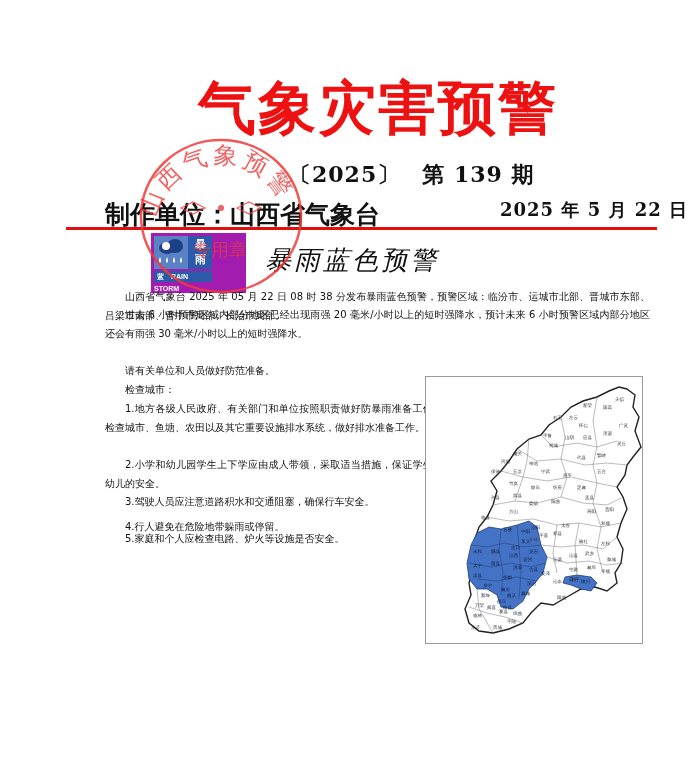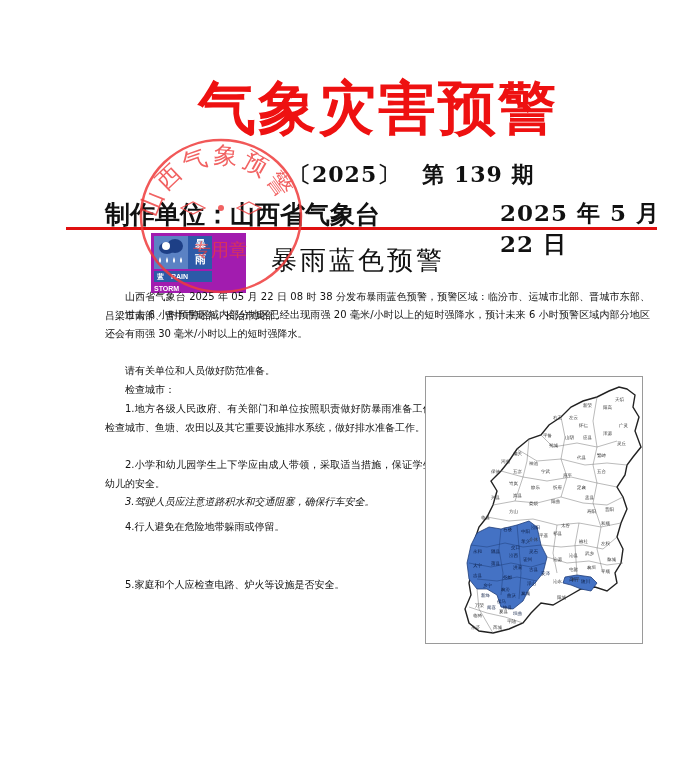--- a/index.html
+++ b/index.html
@@ -5,30 +5,30 @@
     html, body { margin:0; padding:0; background:#ffffff; }
     body { width:694px; height:778px; position:relative; overflow:hidden;
            font-family:"DejaVu Serif", "Liberation Serif", serif; color:#111; }
     .abs { position:absolute;padding-left:31px; }
     .masthead { left:0; width:694px; top:76px; text-align:center;
       font-family:"DejaVu Sans", sans-serif; font-weight:bold; font-size:58px;
       color:#ee1111; letter-spacing:2px; line-height:64px; }
     .issue { left:258px; top:160px; font-size:22px; font-weight:bold; letter-spacing:1px; }
     .issue .gap { display:inline-block; width:22px; }
     .producer { left:74px; top:198px; font-size:25px; font-weight:bold; }
-    .date { left:469px; top:198px; font-size:23px; font-weight:bold; letter-spacing:1px; }
+    .date { left:469px; top:198px; font-size:18px; font-weight:bold; letter-spacing:1px; }
     .redline { left:66px; top:227px; width:560px; height:3px; background:#e01010; }
     .warn-icon { left:151px; top:233px; width:64px; height:60px; background:#a21caf; }
     .warn-icon .top { position:absolute; left:3px; top:3px; width:58px; height:33px; background:#2d5aa8; }
     .warn-icon .cloud { position:absolute; left:3px; top:3px; width:34px; height:33px; background:#5b82c4; }
     .warn-icon .bottom { position:absolute; left:3px; top:38px; width:58px; height:11px; background:#2d5aa8;
       color:#fff; font-family:"Liberation Sans", sans-serif; font-size:7px; font-weight:bold; line-height:11px; }
     .warn-icon .zh { position:absolute; left:39px; top:4px; width:21px; color:#fff;
       font-family:"DejaVu Sans", sans-serif; font-size:11px; font-weight:bold; line-height:15px; text-align:center; }
-    .warn-title { left:240px; top:243px; font-size:26px; letter-spacing:3px; }
+    .warn-title { left:234px; top:243px; font-size:26px; letter-spacing:3px;font-style:italic; }
     .para { left:74px; width:545px; font-size:10px; line-height:18.5px;
       font-family:"DejaVu Sans", sans-serif; color:#111; text-indent:2em; text-align:justify; }
     .narrow { width:338px; }
     .map-frame { left:425px; top:376px; width:185px; height:266px; border:1.5px solid #9a9a9a; background:#fff; }
     .stamp { left:100px; top:128px; width:180px; height:170px; pointer-events:none; }
   </style>
 </head>
 <body>
 
 <div class="abs masthead">气象灾害预警</div>
@@ -63,23 +63,23 @@
 </div>
 
 <div class="abs warn-title">暴雨蓝色预警</div>
 
 <div class="abs para" style="top:288px;">山西省气象台 2025 年 05 月 22 日 08 时 38 分发布暴雨蓝色预警，预警区域：临汾市、运城市北部、晋城市东部、吕梁市南部、晋中市局部、长治市局部。</div>
 <div class="abs para" style="top:306px;">过去 6 小时预警区域内部分地区已经出现雨强 20 毫米/小时以上的短时强降水，预计未来 6 小时预警区域内部分地区还会有雨强 30 毫米/小时以上的短时强降水。</div>
 <div class="abs para" style="top:362px;">请有关单位和人员做好防范准备。</div>
 <div class="abs para narrow" style="top:381px;">检查城市：</div>
 <div class="abs para narrow" style="top:400px;">1.地方各级人民政府、有关部门和单位按照职责做好防暴雨准备工作，检查城市、鱼塘、农田以及其它重要设施排水系统，做好排水准备工作。</div>
 <div class="abs para narrow" style="top:456px;">2.小学和幼儿园学生上下学应由成人带领，采取适当措施，保证学生和幼儿的安全。</div>
-<div class="abs para narrow" style="top:493px;font-style:italic;">3.驾驶人员应注意道路积水和交通阻塞，确保行车安全。</div>
+<div class="abs para narrow" style="top:493px;">3.驾驶人员应注意道路积水和交通阻塞，确保行车安全。</div>
 <div class="abs para narrow" style="top:518px;">4.行人避免在危险地带躲雨或停留。</div>
-<div class="abs para narrow" style="top:576px;">5.家庭和个人应检查电路、炉火等设施是否安全。</div>
+<div class="abs para narrow" style="top:530px;">5.家庭和个人应检查电路、炉火等设施是否安全。</div>
 
 <div class="abs map-frame">
   <svg width="185" height="266" viewBox="0 0 185 266">
 
     <path d="M170 12 L178 18 L176 30 L182 40 L178 54 L184 70 L176 80 L170 88 L168 98 L160 110 L166 120 L170 132 L164 146 L160 160 L166 172 L164 186 L158 196 L160 206 L150 214 L138 210 L124 212 L110 220 L96 228 L84 226 L74 236 L66 246 L52 252 L36 256 L22 254 L12 246 L8 232 L14 218 L12 206 L16 190 L14 176 L18 162 L22 150 L30 140 L36 128 L40 114 L34 104 L44 94 L52 84 L60 72 L72 62 L84 58 L92 48 L104 40 L114 30 L126 24 L140 20 L152 14 L162 10 Z" fill="#ffffff" stroke="#222" stroke-width="1.4"></path>
 
     <path d="M60 148 L72 144 L80 150 L84 168 L90 180 L86 196 L78 206 L72 212 L66 224 L56 232 L44 230 L40 218 L30 212 L20 212 L12 202 L10 186 L14 168 L20 156 L32 150 L44 152 Z" fill="#4472c4" stroke="#1f3e7a" stroke-width="0.8"></path>
 
     <path d="M108 200 L120 198 L134 200 L140 206 L134 214 L124 212 L114 208 L106 206 Z" fill="#4472c4" stroke="#1f3e7a" stroke-width="0.8"></path>
 

